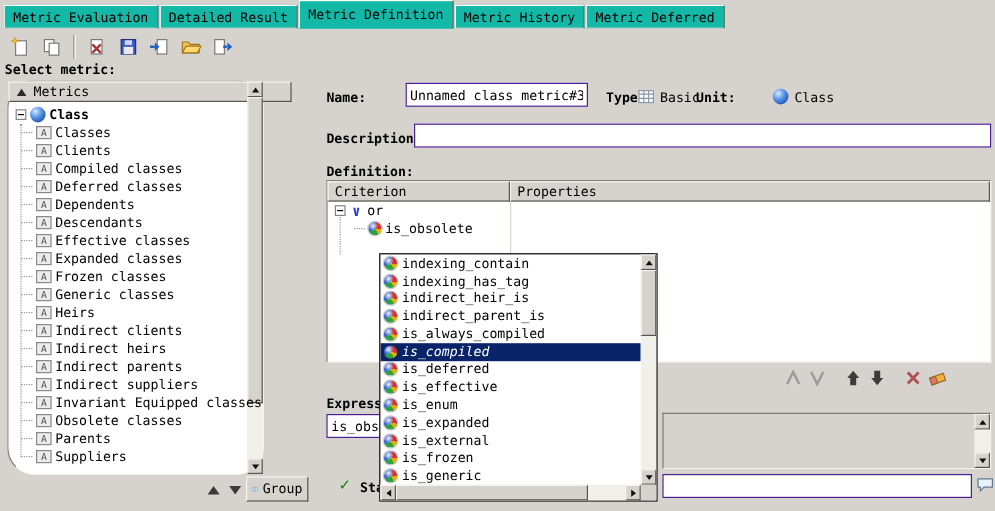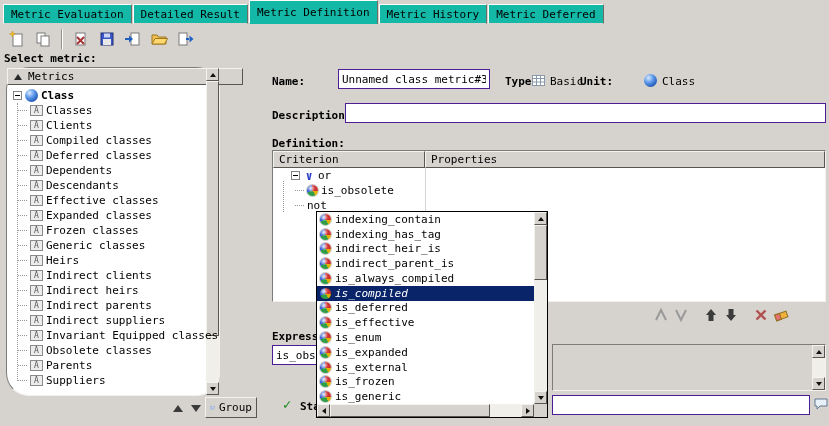--- a/index.html
+++ b/index.html
@@ -76,21 +76,21 @@
   .flat-arrow-btn .tri-up { border-bottom-color:#3a3a3a; border-left-width:5px; border-right-width:5px; border-bottom-width:7px; }
   .flat-arrow-btn .tri-down { border-top-color:#3a3a3a; border-left-width:5px; border-right-width:5px; border-top-width:7px; }
   #group-btn { position:absolute; left:205px; top:397px; width:52px; height:21px;
                display:flex; align-items:center; gap:4px; padding:0 4px; font:11px "DejaVu Sans Mono",monospace; }
 
   
   #criterion-table { position:absolute; left:272px; top:150px; width:554px; height:152px; background:#fff; }
   .col-head { position:absolute; top:0; height:17px; display:flex; align-items:center; padding:0 5px; }
   #criterion-body { position:absolute; left:0; top:17px; right:0; bottom:0; overflow:hidden; }
   .col-sep { position:absolute; left:152px; top:17px; bottom:0; border-left:1px solid #d8d6d2; }
-  .crit-row { height:15px; display:flex; align-items:center; gap:3px; padding-left:18px; white-space:nowrap; }
+  .crit-row { height:15px; display:flex; align-items:center; gap:3px; padding-left:6px; white-space:nowrap; }
   .crit-row.depth1 { padding-left:22px; }
   .or-glyph { color:#2d3fc4; font-weight:bold; font-size:12px; line-height:12px; width:12px; text-align:center; flex:0 0 auto; }
   .or-glyph::before { content:"\2228"; }
 
   
   #mini-toolbar { position:absolute; left:652px; top:306px; display:flex; align-items:center; gap:2px; }
   .mini-btn { width:18px; height:18px; display:flex; align-items:center; justify-content:center;
               background:transparent; border:1px solid transparent; }
   .mini-gap { width:8px; }
 
@@ -341,24 +341,20 @@
     <div class="crit-row depth0">
           <span class="minusbox"></span>
           <span class="or-glyph"></span>
           <span>or</span>
         </div>
         <div class="crit-row depth1">
           <span class="connector"></span>
           <span class="ball"></span>
           <span>is_obsolete</span>
         </div>
-        <div class="crit-row depth1">
-          <span class="connector"></span>
-          <span>not</span>
-        </div>
       </div>
   </div>
 
   <div id="mini-toolbar">
     <button class="mini-btn">
       <svg width="16" height="16" viewBox="0 0 16 16">
         <polyline points="3,13 8,3 13,13" fill="none" stroke="#9a9a9a" stroke-width="2"></polyline>
       </svg>
     </button>
     <button class="mini-btn">

